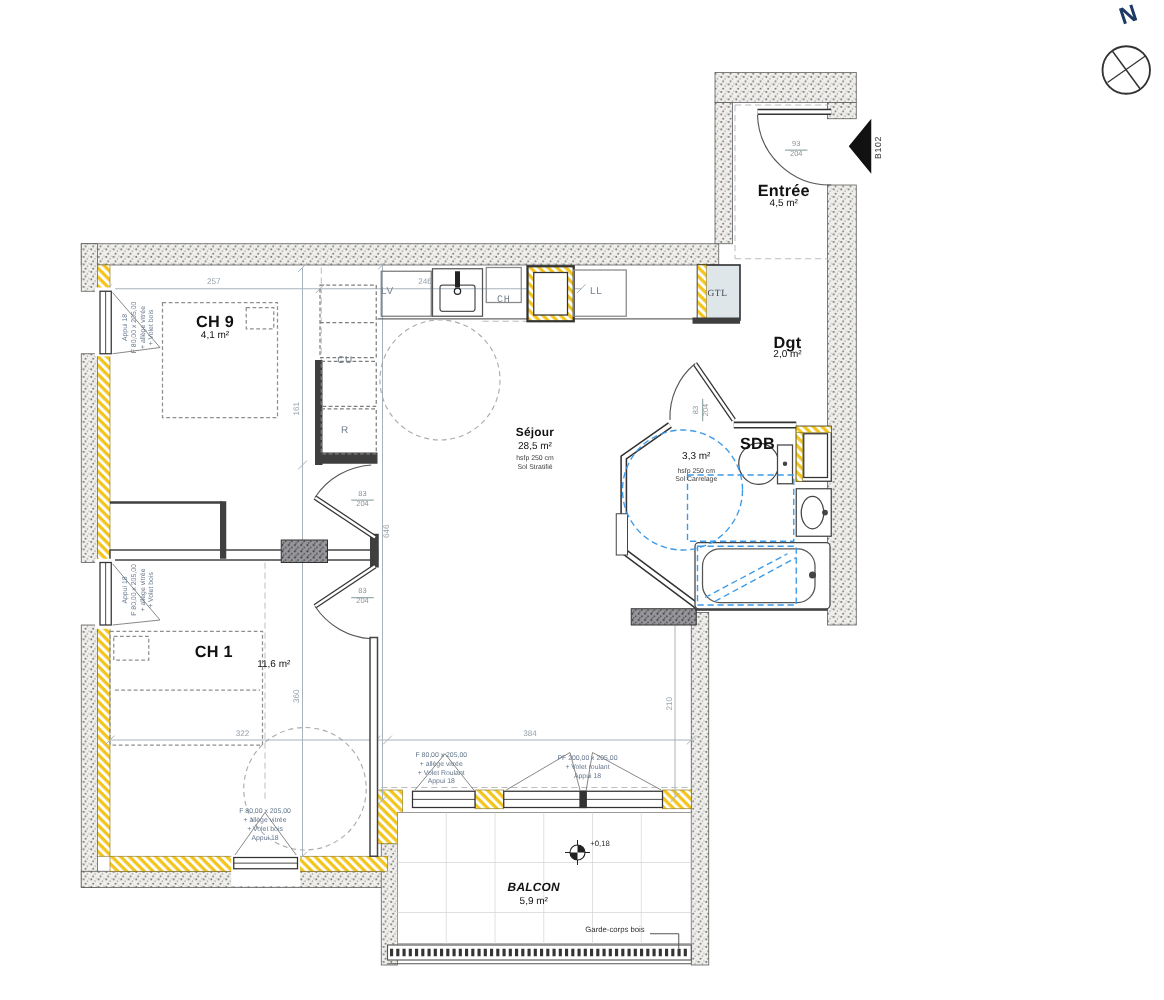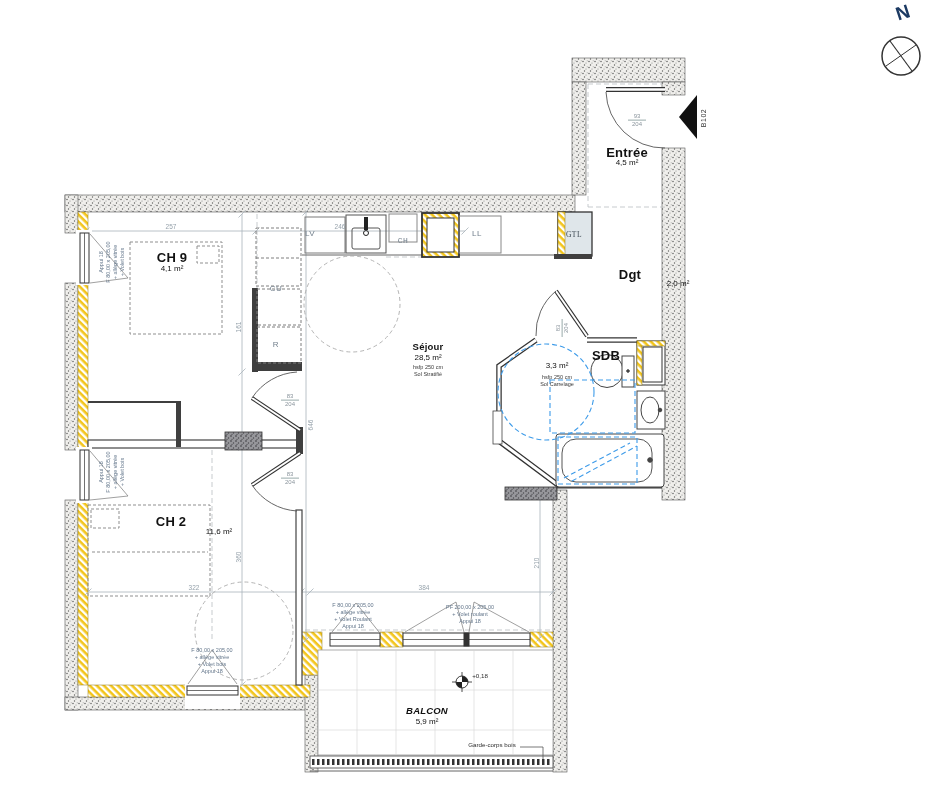--- a/index.html
+++ b/index.html
@@ -310,23 +310,23 @@
 
 <div class="lbl rname" style="left:558px;top:355px;margin-left:48px;">SDB</div>
 <div class="lbl rarea" style="left:557px;top:365px;">3,3 m²</div>
 <div class="lbl rsub" style="left:557px;top:377px;">hsfp 250 cm</div>
 <div class="lbl rsub" style="left:557px;top:384px;">Sol Carrelage</div>
 
 <div class="lbl rname" style="left:627px;top:152px;">Entrée</div>
 <div class="lbl rarea" style="left:627px;top:162px;">4,5 m²</div>
 
 <div class="lbl rname" style="left:630px;top:274px;">Dgt</div>
-<div class="lbl rarea" style="left:630px;top:283px;margin-left:48px;">2,0 m²</div>
-
-<div class="lbl rname" style="left:171px;top:521px;">CH 2</div>
+<div class="lbl rarea" style="left:630px;top:283px;">2,0 m²</div>
+
+<div class="lbl rname" style="left:171px;top:521px;">CH 1</div>
 <div class="lbl rarea" style="left:171px;top:531px;margin-left:48px;">11,6 m²</div>
 
 <div class="lbl rname big" style="left:427px;top:710px;font-style:italic;">BALCON</div>
 <div class="lbl rarea" style="left:427px;top:721px;">5,9 m²</div>
 
 <div class="lbl fix" style="left:310px;top:233px;">LV</div>
 <div class="lbl fix" style="left:403px;top:240px;font-family:Liberation Mono, monospace;">CH</div>
 <div class="lbl fix" style="left:477px;top:233px;">LL</div>
 <div class="lbl fix dark" style="left:574px;top:234px;font-family:Liberation Serif, serif;">GTL</div>
 <div class="lbl fix" style="left:276px;top:288px;">CU</div>

